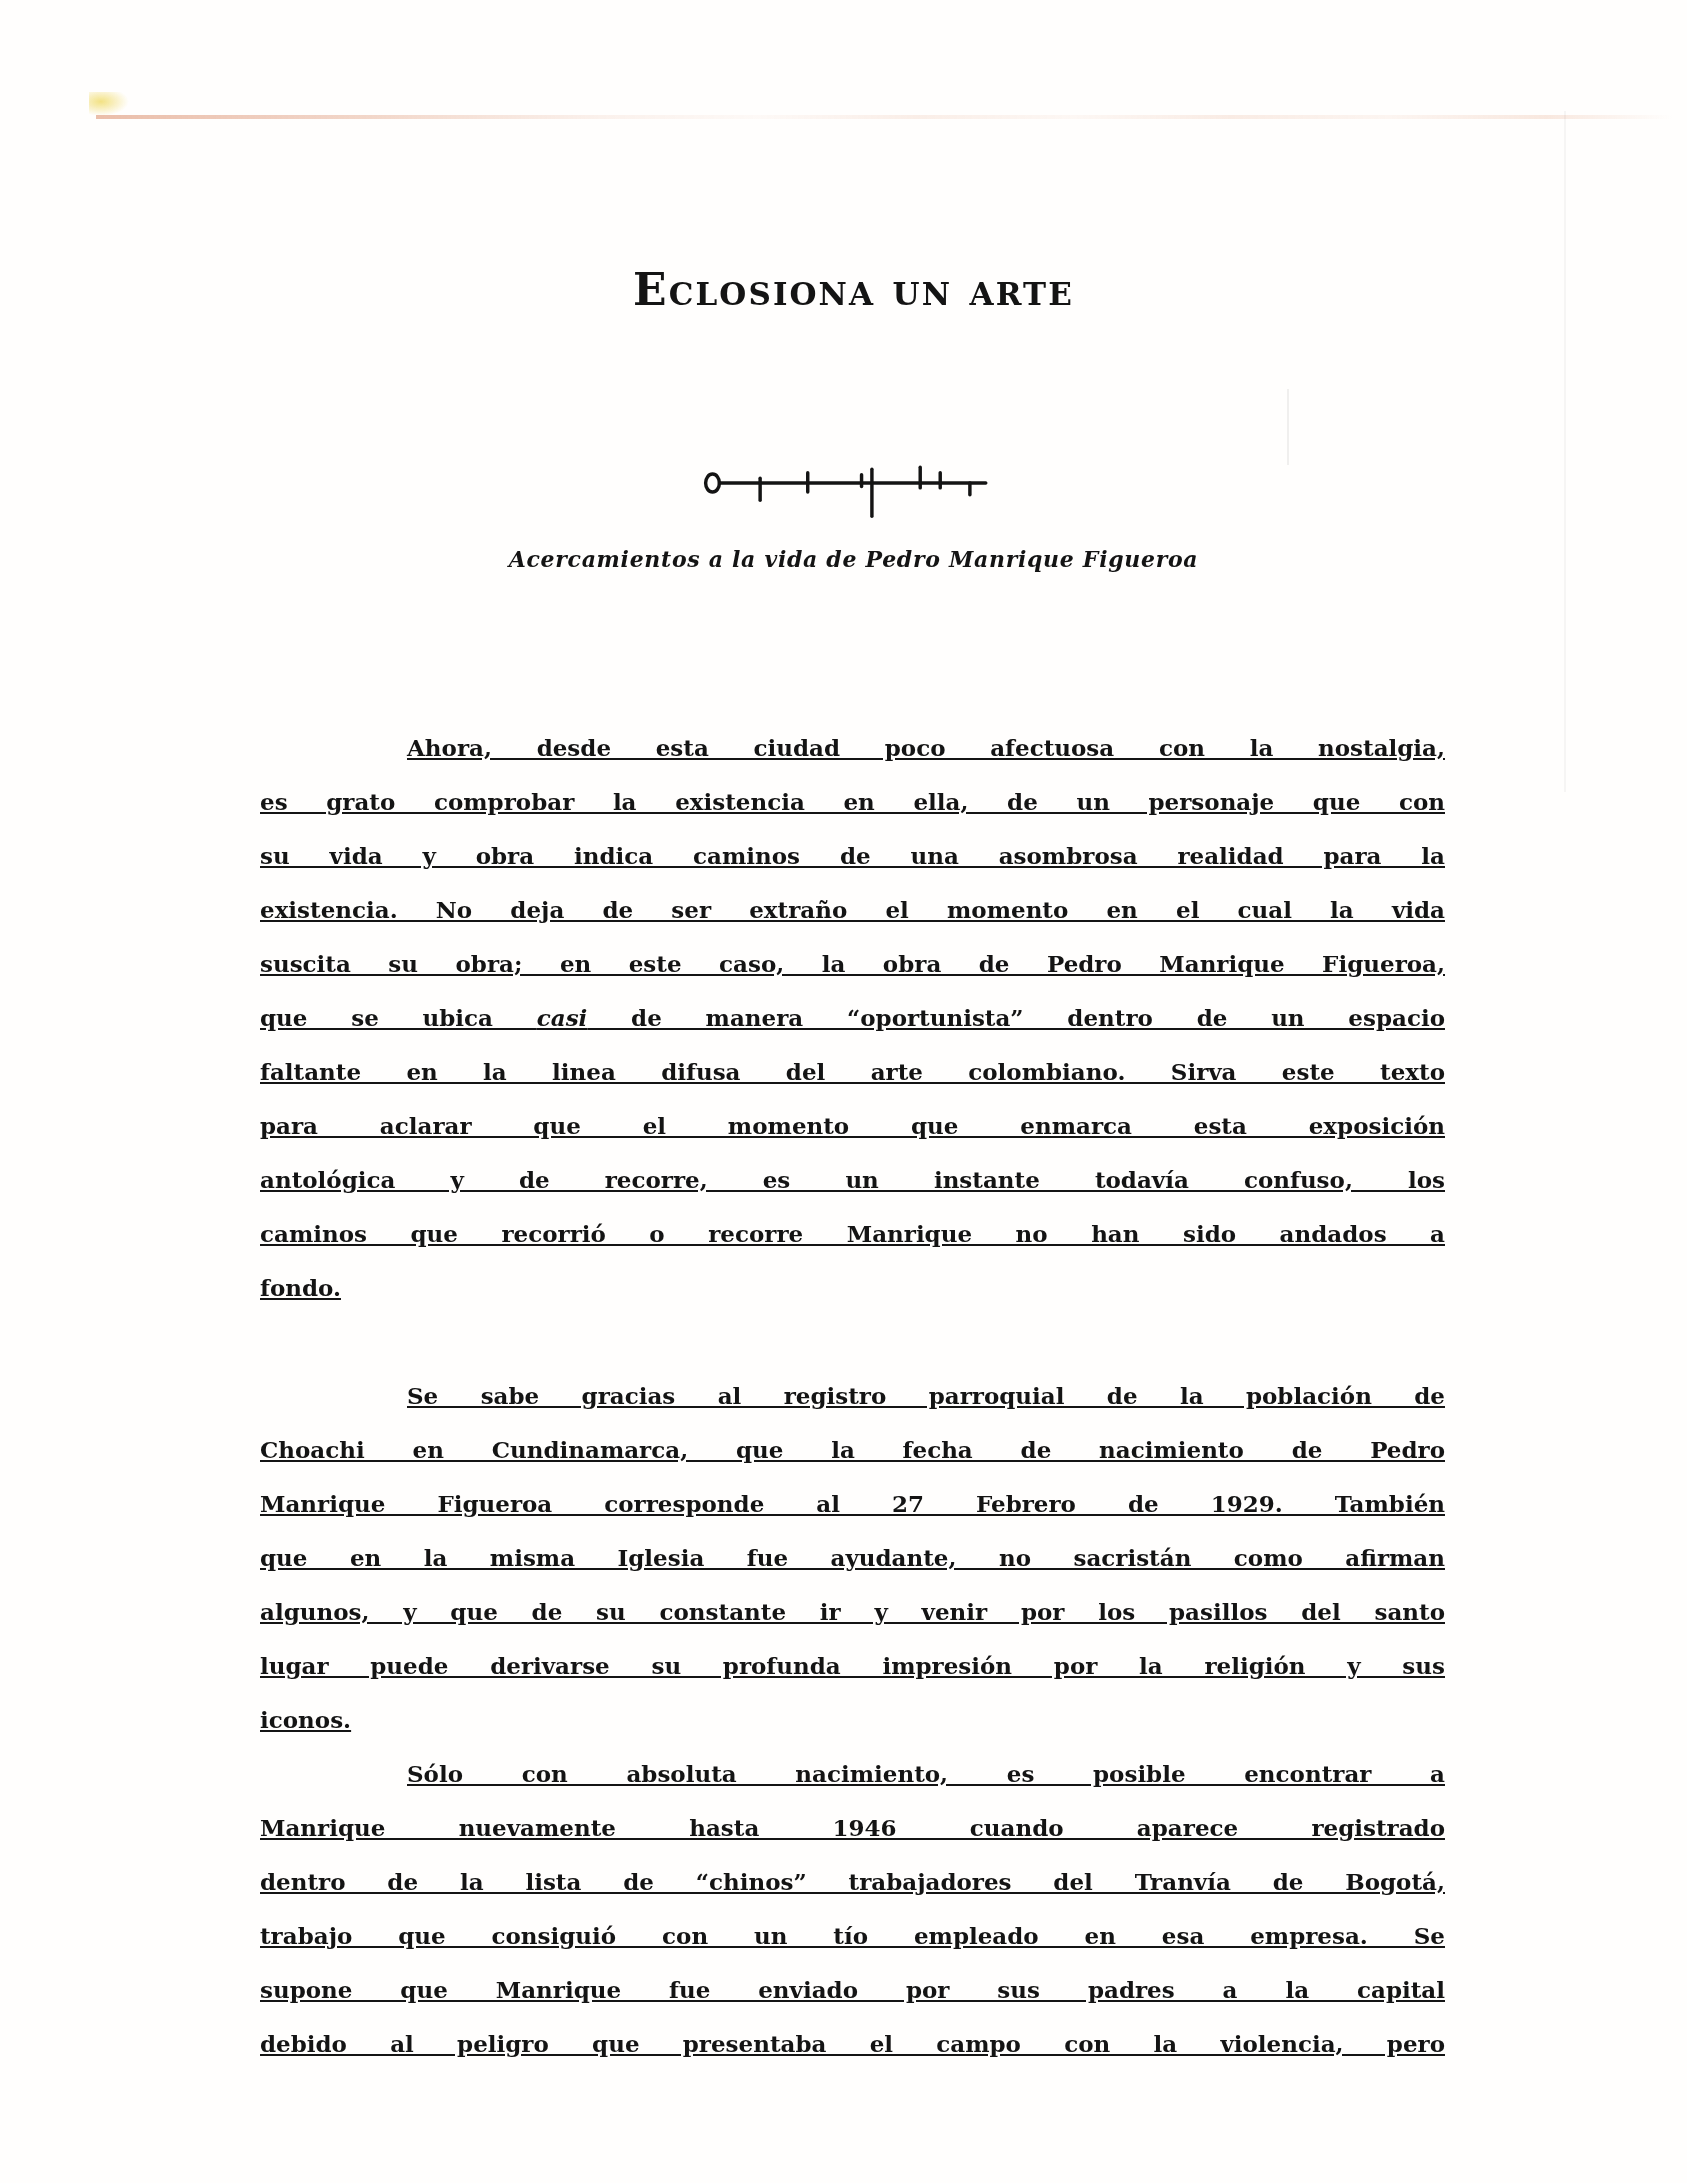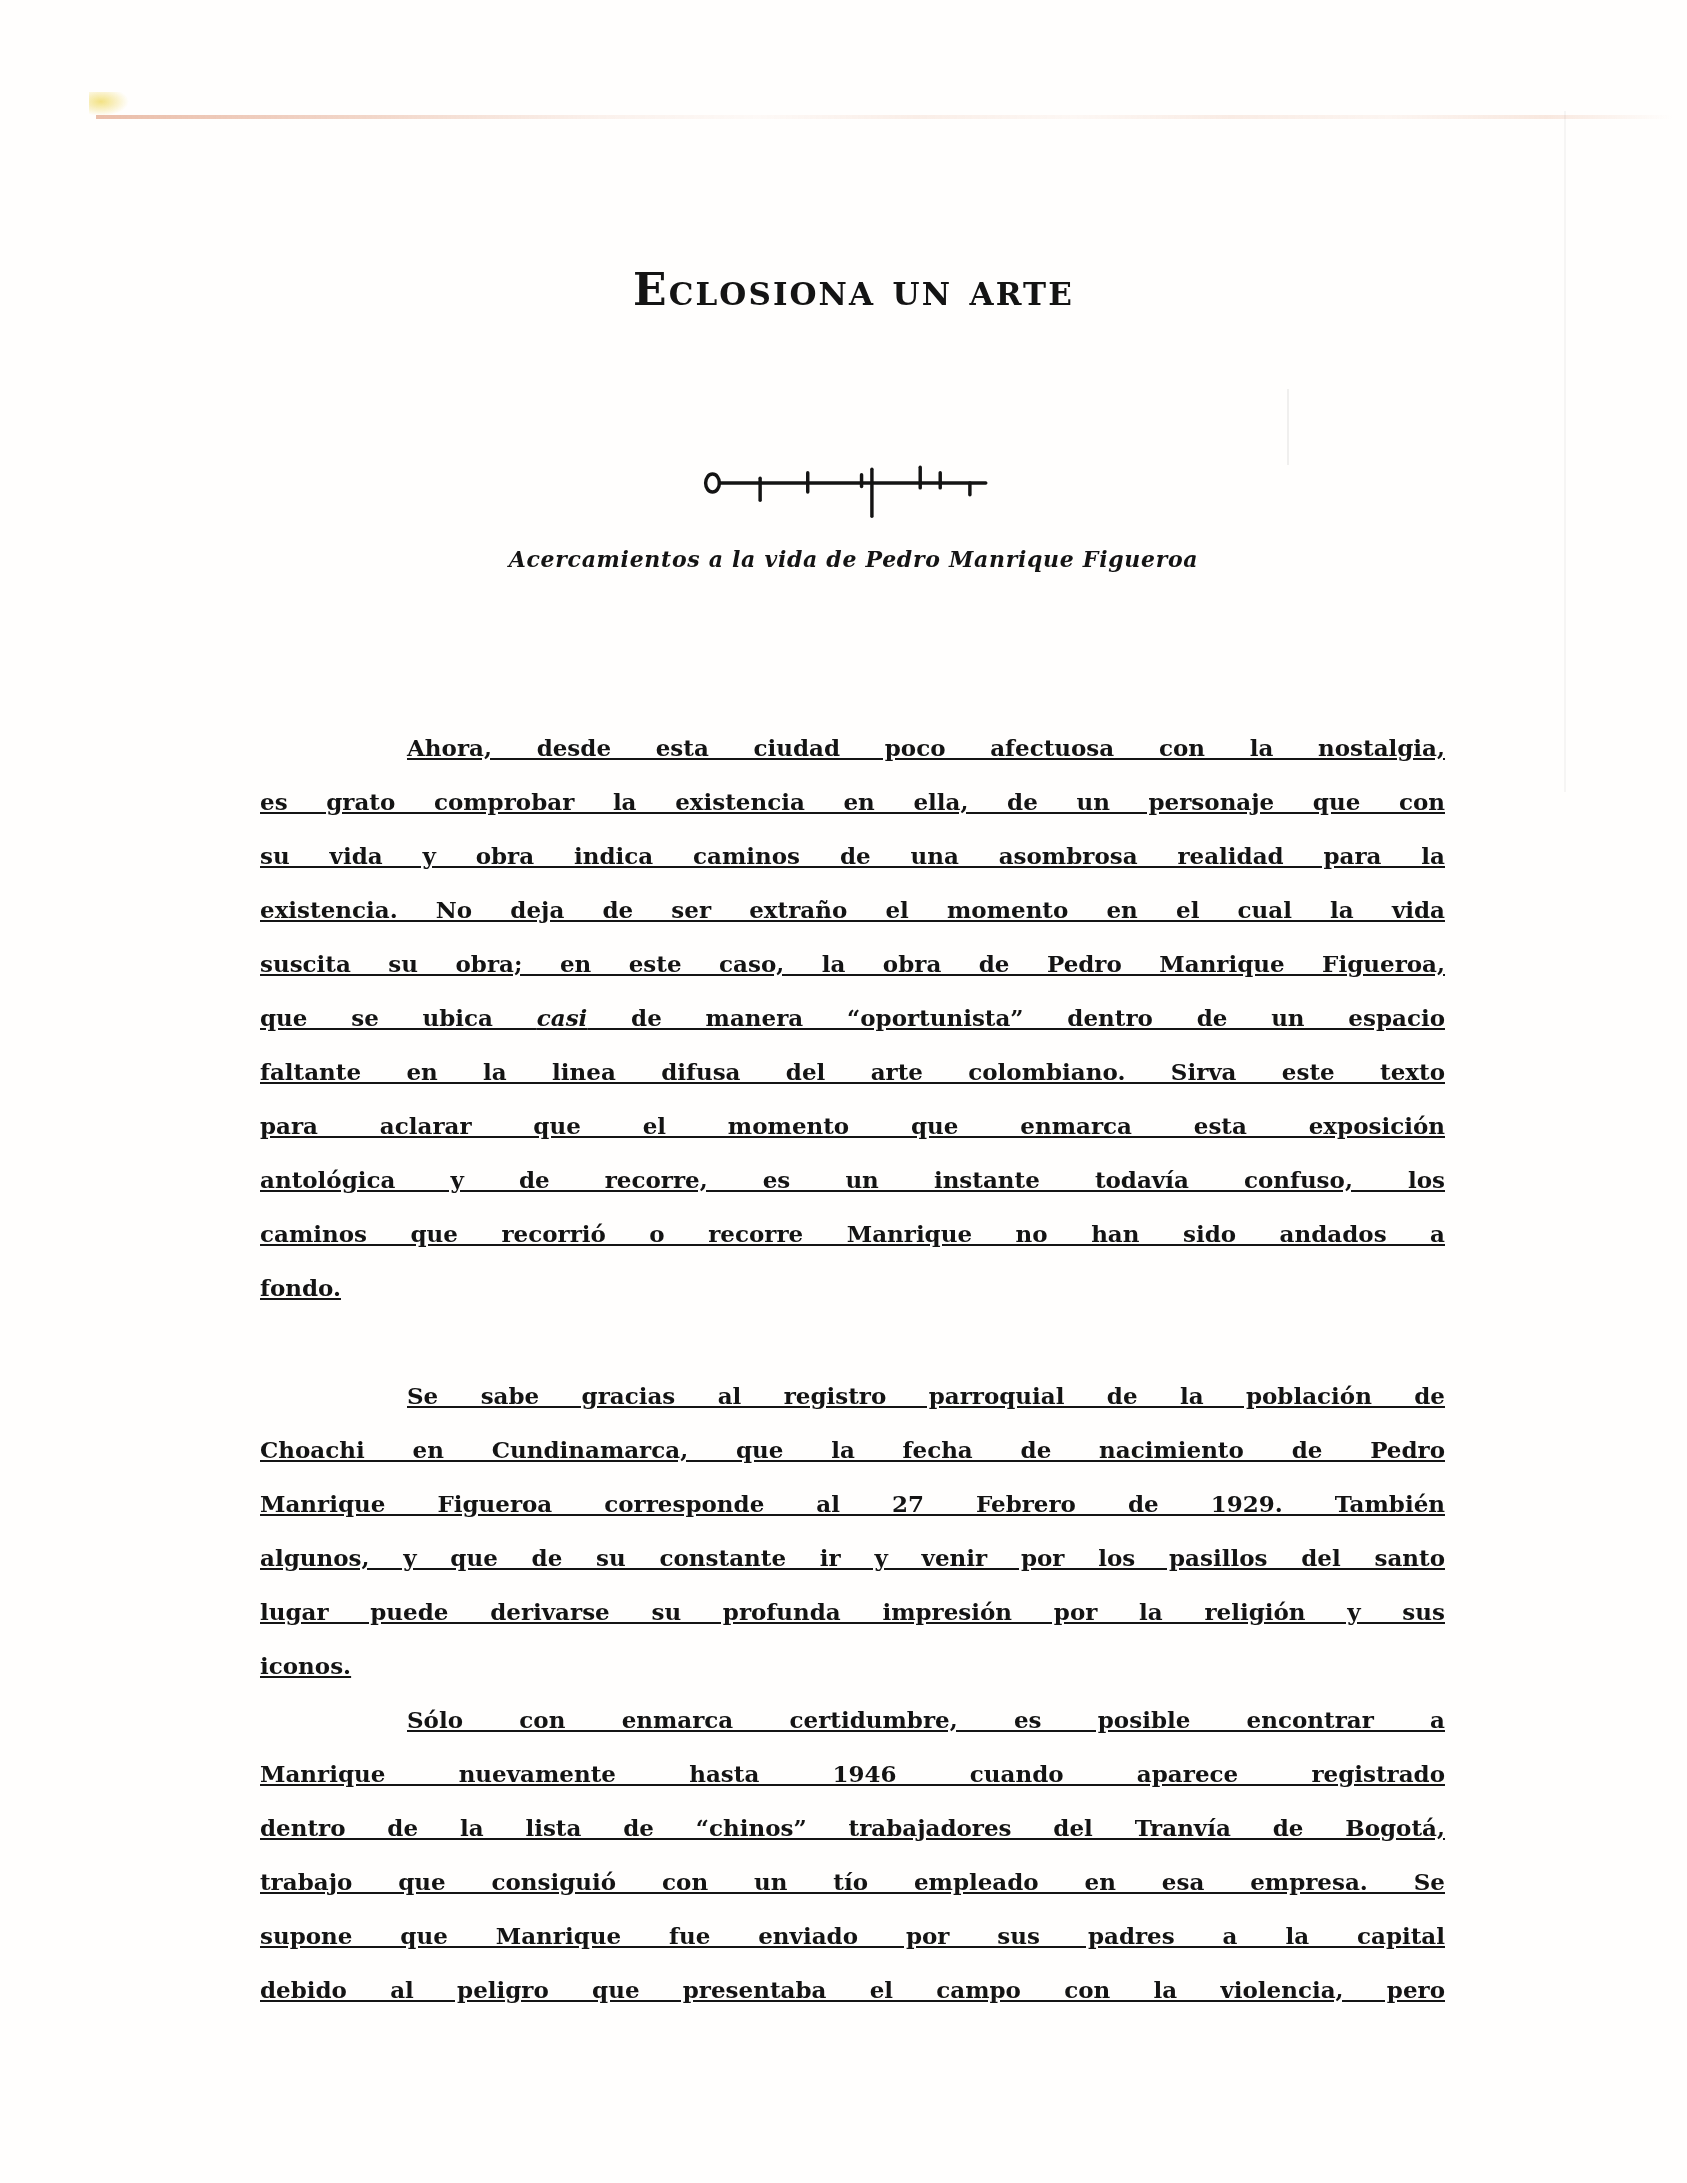--- a/index.html
+++ b/index.html
@@ -113,26 +113,27 @@
         <div class="line"><span>faltante en la linea difusa del arte colombiano.  Sirva este texto</span></div>
         <div class="line"><span>para aclarar  que el momento que enmarca esta exposición</span></div>
         <div class="line"><span>antológica y de recorre, es un instante todavía confuso,  los</span></div>
         <div class="line"><span>caminos que recorrió o recorre Manrique no han sido andados a</span></div>
         <div class="line short"><span>fondo.</span></div>
       </div>
       <div class="paragraph gap">
         <div class="line indent"><span>Se sabe gracias al registro parroquial  de la población de</span></div>
         <div class="line"><span>Choachi  en Cundinamarca, que la fecha de nacimiento de Pedro</span></div>
         <div class="line"><span>Manrique Figueroa corresponde al 27 Febrero  de 1929. También</span></div>
+        <div class="line"><span>que en la misma Iglesia fue ayudante, no sacristán como afirman</span></div>
         <div class="line"><span>algunos, y que de su constante ir y venir por los pasillos del santo</span></div>
         <div class="line"><span>lugar  puede derivarse su profunda impresión por la religión y sus</span></div>
         <div class="line short"><span>iconos.</span></div>
       </div>
       <div class="paragraph">
-        <div class="line indent"><span>Sólo con enmarca certidumbre, es posible encontrar  a</span></div>
+        <div class="line indent"><span>Sólo con absoluta nacimiento, es posible encontrar  a</span></div>
         <div class="line"><span>Manrique nuevamente  hasta 1946 cuando aparece registrado</span></div>
         <div class="line"><span>dentro de la lista de “chinos”  trabajadores del Tranvía de Bogotá,</span></div>
         <div class="line"><span>trabajo que consiguió con un tío empleado en esa empresa. Se</span></div>
         <div class="line"><span>supone que Manrique fue enviado por sus padres a la capital</span></div>
         <div class="line"><span>debido al peligro que presentaba el campo con la violencia,  pero</span></div>
       </div>
     </div>
 
 </div>
 

